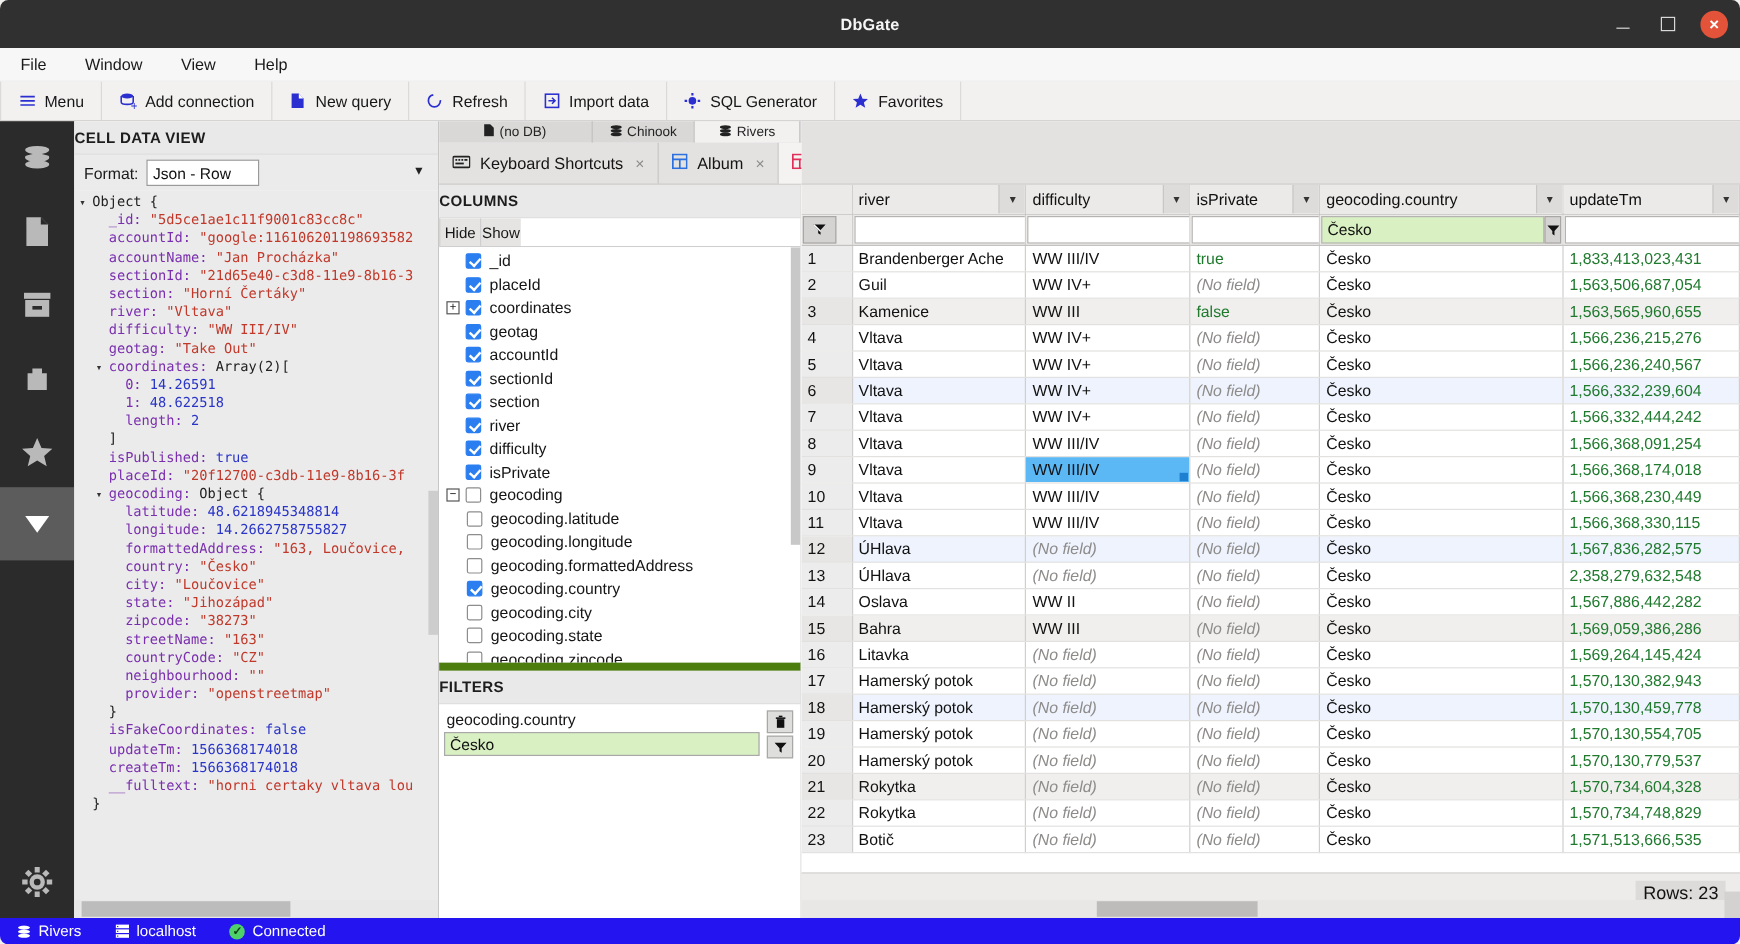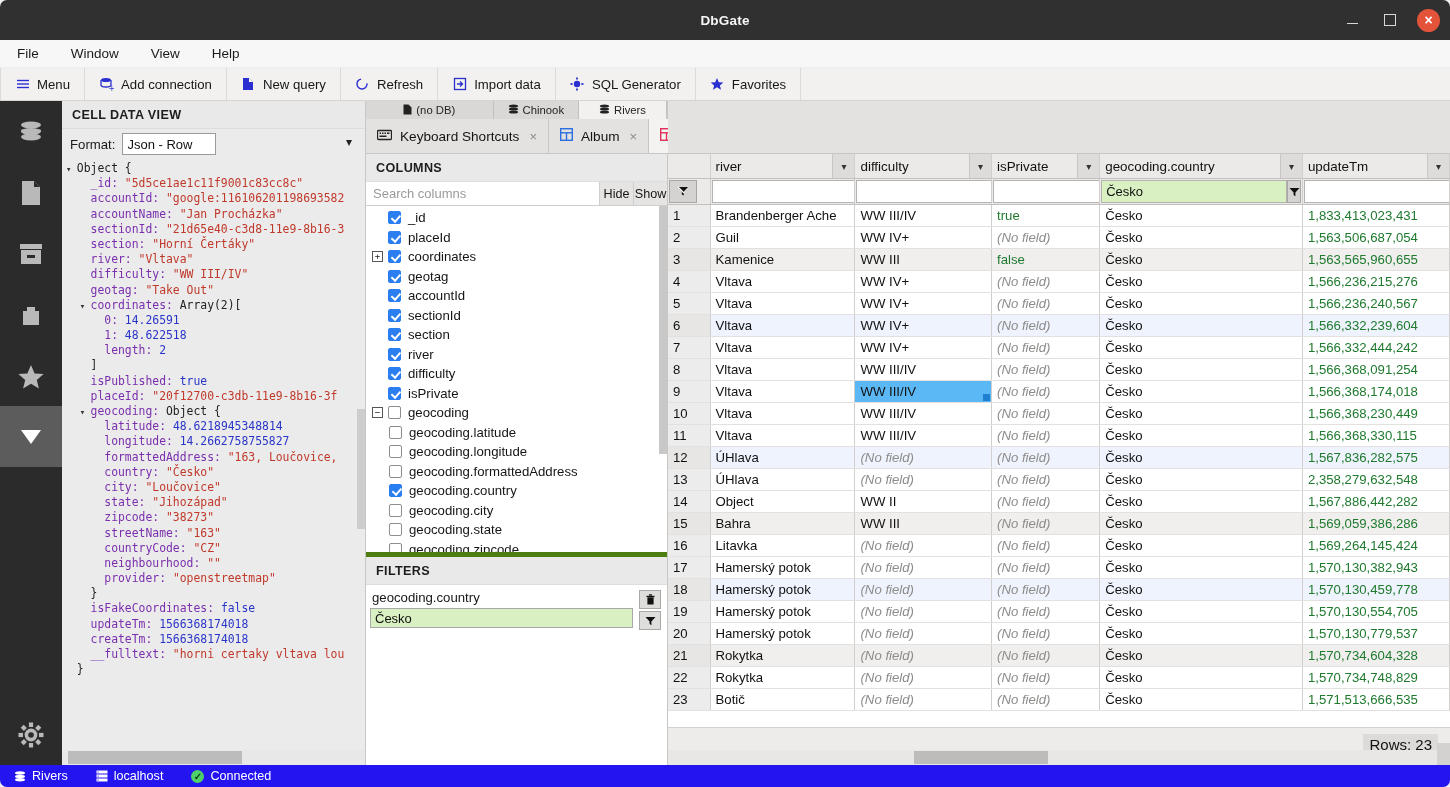--- a/index.html
+++ b/index.html
@@ -90,21 +90,21 @@
 
   
   .cellpanel {
     position: absolute; top: 101px; left: 62px; width: 304px; bottom: 22px;
     background: #ffffff;
     display: flex; flex-direction: column;
     border-right: 1px solid #c9c7c5;
   }
   .panel-head {
     height: 28px; background: #e9e9e9; display: flex; align-items: center;
-    padding-left: 10px; font-size: 12.6px; font-weight: bold; color: #1d1d1d;
+    font-size: 12.6px; font-weight: bold; color: #1d1d1d;
     letter-spacing: .35px;
     border-bottom: 1px solid #dddddd;
   }
   .format-row {
     display: flex; align-items: center; gap: 7px;
     padding: 4px 6px 4px 8px; background: #ebebeb;
   }
   .format-label { font-size: 13.2px; color: #1a1a1a; }
   .format-select {
     flex: 1; height: 22px; background: #fff; border: 1px solid #9a9a9a;
@@ -233,21 +233,21 @@
     border-width: 0 2px 2px 0; transform: rotate(42deg);
   }
   .cols-vscroll {
     position: absolute; right: 0; top: 0; width: 8px; bottom: 0;
   }
   .cols-vscroll .vthumb {
     position: absolute; left: 0; top: 0; width: 8px; height: 248px;
     background: #c8c8c8;
   }
 
-  .filters-sec { height: 213px; display: flex; flex-direction: column; border-top: 5px solid #4d7c0f; }
+  .filters-sec { height: 213px; display: flex; flex-direction: column; border-top: 7px solid #4d7c0f; }
   .filter-body { flex: 1; background: #fff; padding: 3px 4px 0 4px; }
   .filter-name { font-size: 13.2px; color: #161616; padding: 2px 0 3px 2px; }
   .filter-input-row { display: flex; align-items: stretch; gap: 0; }
   .filter-input {
     flex: 1; height: 20px; background: #d9f0c2; border: 1px solid #a9a9a9;
     font-size: 13px; font-family: "Liberation Sans", sans-serif; color: #111;
     padding: 0 4px; outline: none;
   }
   .filter-sidebtns {
     position: absolute; right: 6px; display: flex; flex-direction: column; gap: 2px;
@@ -620,21 +620,20 @@
             </svg>
         </span>
         <span>PlaceInfo</span>
         <span class="x">×</span>
       </div>
       <div class="doc-tab-rest"></div>
     </div>
 
     <div class="panel-head">COLUMNS</div>
     <div class="search-row">
-      <input class="search-input" type="text" placeholder="Search columns" style="">
       <div class="sm-btn">Hide</div>
       <div class="sm-btn">Show</div>
     </div>
     <div class="cols-list" id="cols-list">
       <div class="col-item">
           <span class="expander none"></span>
           <span class="cbx on"></span>
           <span>_id</span>
         </div>
         <div class="col-item">
@@ -938,21 +937,21 @@
             <tr>
               <td class="rownum">13</td>
               <td>ÚHlava</td>
               <td class="nofield">(No field)</td>
               <td class="nofield">(No field)</td>
               <td>Česko</td>
               <td class="numval">2,358,279,632,548</td>
             </tr>
             <tr>
               <td class="rownum">14</td>
-              <td>Object</td>
+              <td>Oslava</td>
               <td>WW II</td>
               <td class="nofield">(No field)</td>
               <td>Česko</td>
               <td class="numval">1,567,886,442,282</td>
             </tr>
             <tr class="alt">
               <td class="rownum">15</td>
               <td>Bahra</td>
               <td>WW III</td>
               <td class="nofield">(No field)</td>

